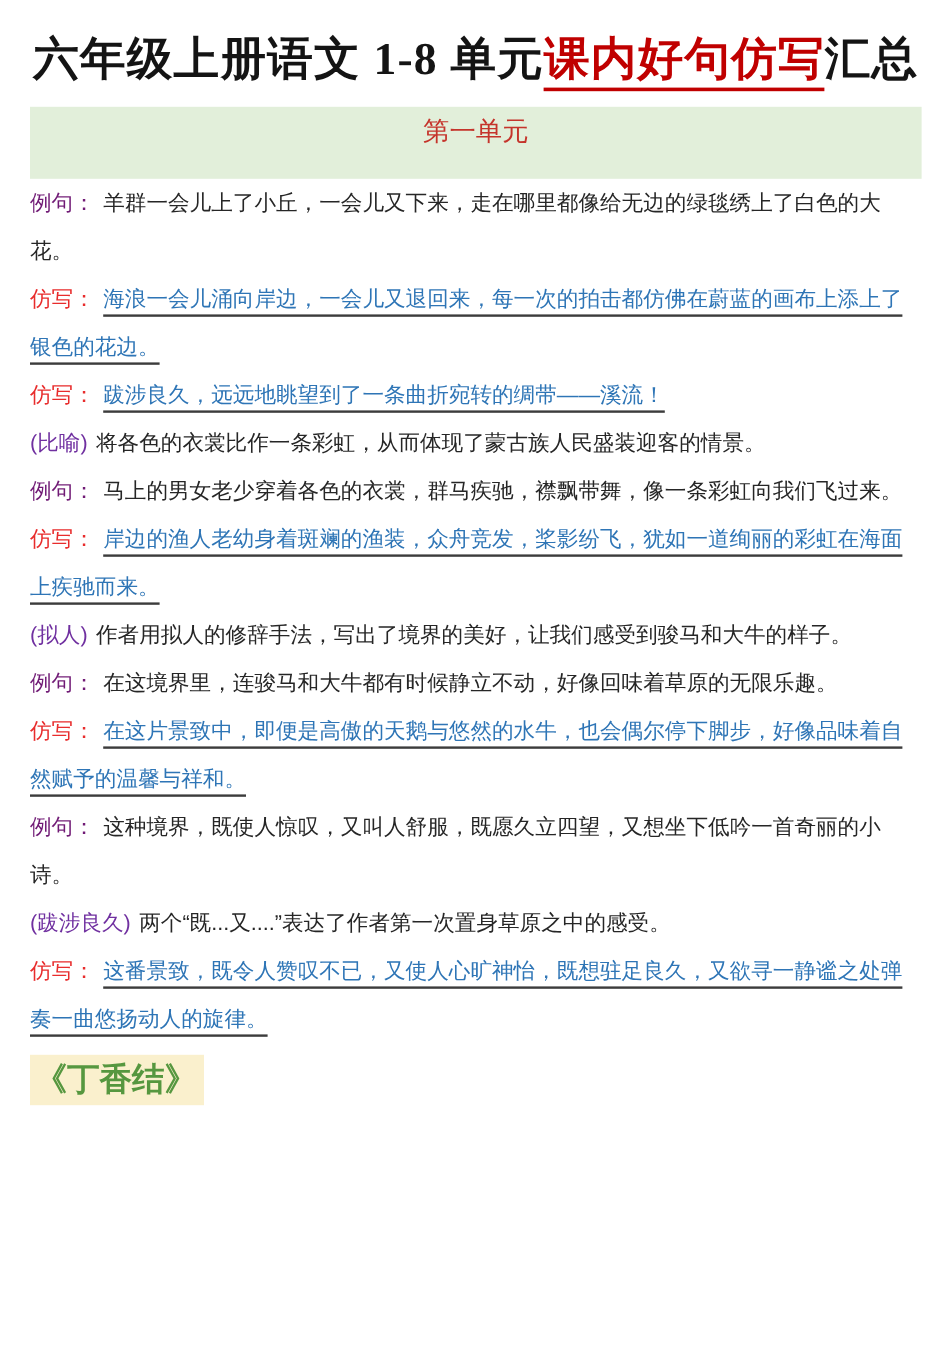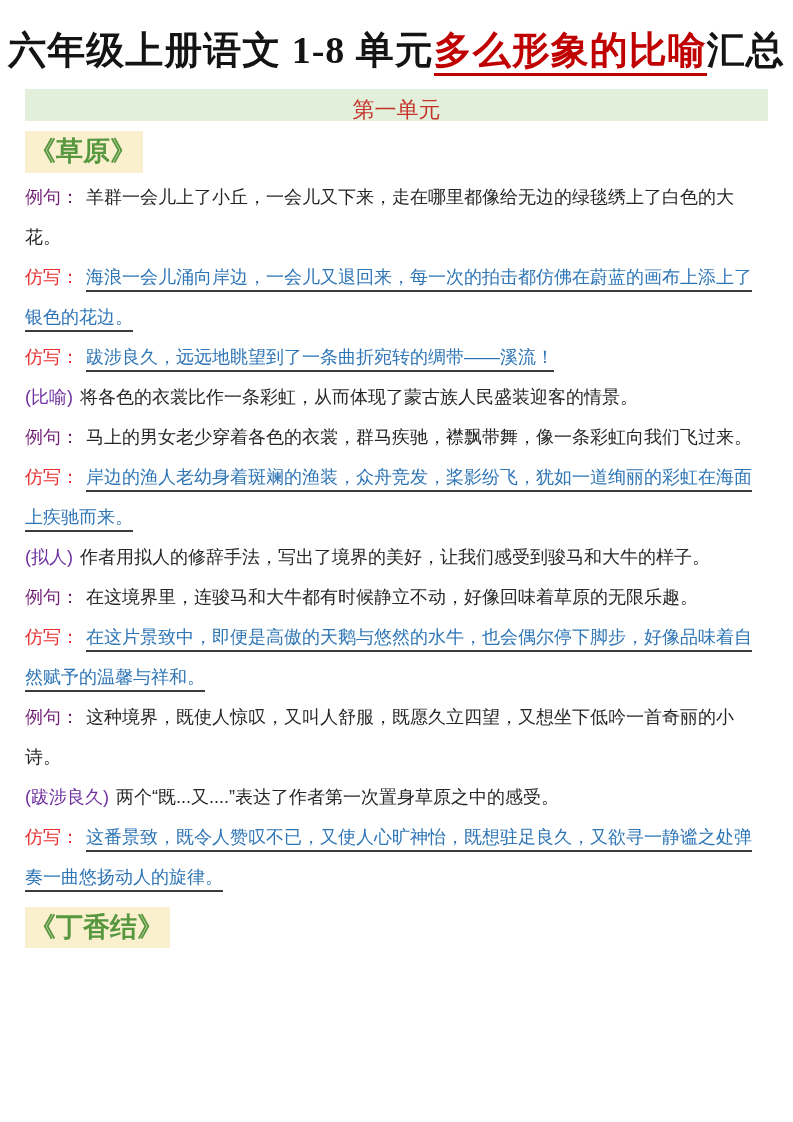--- a/index.html
+++ b/index.html
@@ -29,21 +29,21 @@
     border-bottom: 3px solid #c00000;
     padding-bottom: 2px;
   }
 
   
   .content { padding: 0 25px; }
 
   
   .unit-banner {
     margin-top: 14px;
-    height: 32px;
+    height: 60px;
     background: #e2efda;
     text-align: center;
     line-height: 42px;
     font-size: 22px;
     color: #c5342b;
   }
 
   
   .lesson-heading {
     margin: 10px 0 4px 0;
@@ -74,29 +74,28 @@
     text-decoration: underline;
     text-decoration-color: #3c3c3c;
     text-decoration-thickness: 1.5px;
     text-underline-offset: 7px;
   }
 </style>
 </head>
 <body>
 
 <div class="page">
-  <h1 class="title"><span>六年级上册语文 1-8 单元</span><span class="title-red">多么形象的比喻</span><span>汇总</span></h1>
+  <h1 class="title"><span>六年级上册语文 1-8 单元</span><span class="title-red">课内好句仿写</span><span>汇总</span></h1>
 
   <div class="content">
     <div class="unit-banner">
       <span>第一单元</span>
     </div>
     <div id="sections">
   <section class="section">
-    <h2 class="lesson-heading"><span class="heading-text">《草原》</span></h2>
     <div class="items">
   <p class="item example"><span class="label">例句：</span><span class="text">羊群一会儿上了小丘，一会儿又下来，走在哪里都像给无边的绿毯绣上了白色的大花。</span></p>
 
 
   <p class="item imitation"><span class="label">仿写：</span><span class="text">海浪一会儿涌向岸边，一会儿又退回来，每一次的拍击都仿佛在蔚蓝的画布上添上了银色的花边。</span></p>
 
 
 
   <p class="item imitation"><span class="label">仿写：</span><span class="text">跋涉良久，远远地眺望到了一条曲折宛转的绸带——溪流！</span></p>
 

